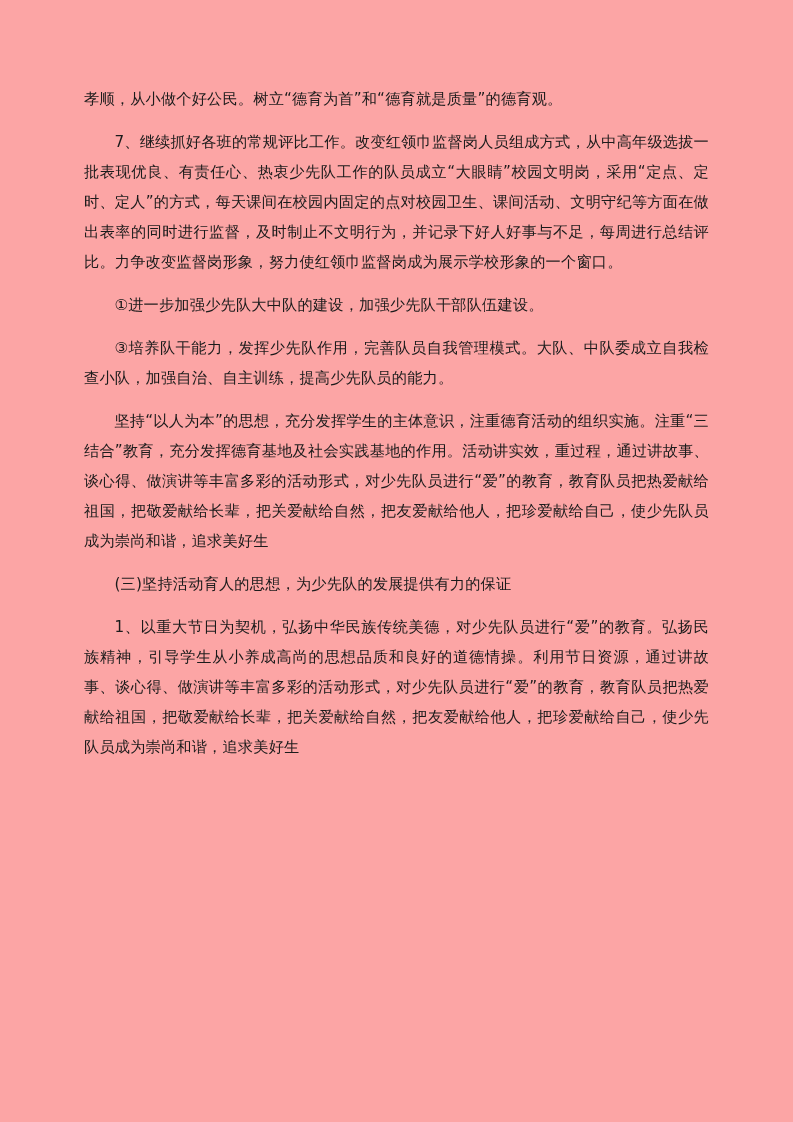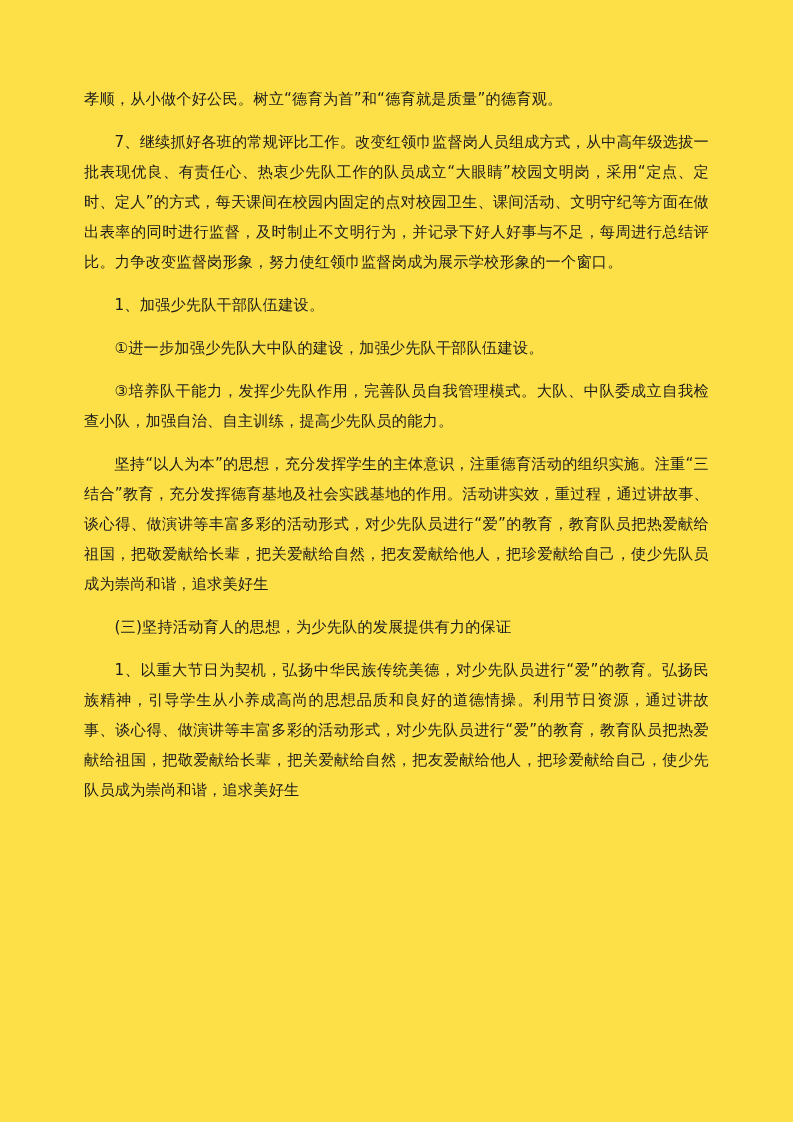--- a/index.html
+++ b/index.html
@@ -10,21 +10,21 @@
   body {
     width: 793px;
     height: 1122px;
     font-family: "DejaVu Sans", "Liberation Sans", sans-serif;
     color: #1a1a1a;
   }
   .page {
     position: relative;
     width: 793px;
     height: 1122px;
-    background: #fde047;
+    background: #fca5a5;
     box-sizing: border-box;
     padding: 84px 84px 60px 84px;
   }
   .doc-body {
     width: 625px;
   }
   p.para {
     margin: 0 0 13px 0;
     font-size: 15.2px;
     line-height: 30px;
@@ -42,21 +42,20 @@
 <body>
 
 <div class="page">
   <div class="doc-body">
 
     <p class="para">孝顺，从小做个好公民。树立“德育为首”和“德育就是质量”的德育观。</p>
 
     <p class="para indent2">7、继续抓好各班的常规评比工作。改变红领巾监督岗人员组成方式，从中高年级选拔一批表现优良、有责任心、热衷少先队工作的队员成立“大眼睛”校园文明岗，采用“定点、定时、定人”的方式，每天课间在校园内固定的点对校园卫生、课间活动、文明守纪等方面在做出表率的同时进行监督，及时制止不文明行为，并记录下好人好事与不足，每周进行总结评比。力争改变监督岗形象，努力使红领巾监督岗成为展示学校形象的一个窗口。</p>
 
 
-    <p class="para indent2">1、加强少先队干部队伍建设。</p>
 
     <p class="para indent2">①进一步加强少先队大中队的建设，加强少先队干部队伍建设。</p>
 
 
     <p class="para indent2">③培养队干能力，发挥少先队作用，完善队员自我管理模式。大队、中队委成立自我检查小队，加强自治、自主训练，提高少先队员的能力。</p>
 
 
 
     <p class="para indent2">坚持“以人为本”的思想，充分发挥学生的主体意识，注重德育活动的组织实施。注重“三结合”教育，充分发挥德育基地及社会实践基地的作用。活动讲实效，重过程，通过讲故事、谈心得、做演讲等丰富多彩的活动形式，对少先队员进行“爱”的教育，教育队员把热爱献给祖国，把敬爱献给长辈，把关爱献给自然，把友爱献给他人，把珍爱献给自己，使少先队员成为崇尚和谐，追求美好生</p>
 

